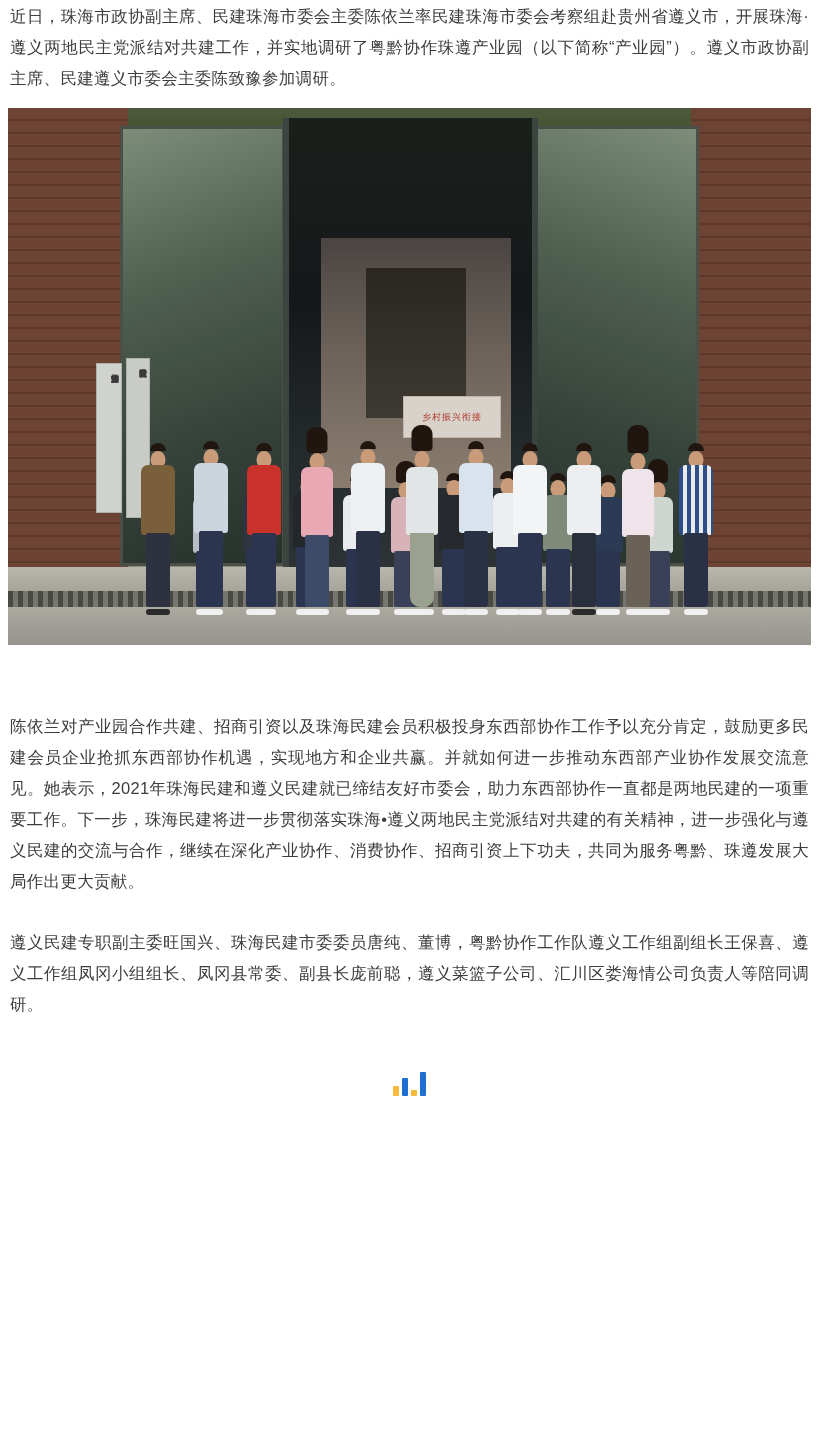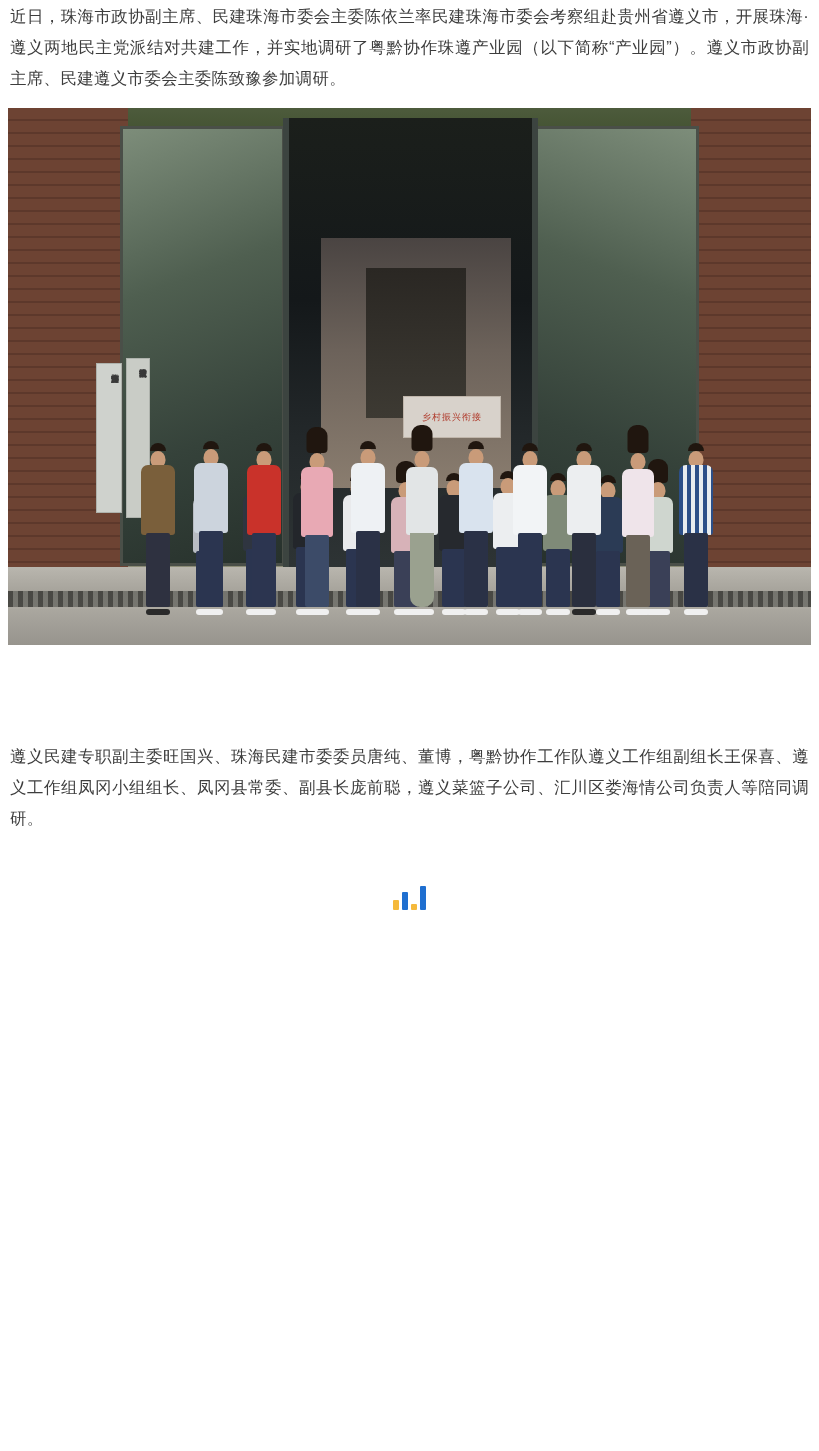--- a/index.html
+++ b/index.html
@@ -379,20 +379,21 @@
             <div class="legs" style="bottom:8px;height:74px;background:#2a3146;"></div>
             <div class="shoes" style="bottom:0;"></div>
           </div>
       </div>
     </div>
   </div>
 
   <div class="gap-large"></div>
 
   <div class="gap-mid"></div>
+  <p class="para">陈依兰对产业园合作共建、招商引资以及珠海民建会员积极投身东西部协作工作予以充分肯定，鼓励更多民建会员企业抢抓东西部协作机遇，实现地方和企业共赢。并就如何进一步推动东西部产业协作发展交流意见。她表示，2021年珠海民建和遵义民建就已缔结友好市委会，助力东西部协作一直都是两地民建的一项重要工作。下一步，珠海民建将进一步贯彻落实珠海•遵义两地民主党派结对共建的有关精神，进一步强化与遵义民建的交流与合作，继续在深化产业协作、消费协作、招商引资上下功夫，共同为服务粤黔、珠遵发展大局作出更大贡献。</p>
 
   <div class="gap-mid"></div>
   <p class="para">遵义民建专职副主委旺国兴、珠海民建市委委员唐纯、董博，粤黔协作工作队遵义工作组副组长王保喜、遵义工作组凤冈小组组长、凤冈县常委、副县长庞前聪，遵义菜篮子公司、汇川区娄海情公司负责人等陪同调研。</p>
 
   <div class="logo-mark">
     <div class="bar" style="background: rgb(245, 185, 59); height: 10px;"></div>
     <div class="bar" style="background: rgb(31, 111, 208); height: 18px;"></div>
     <div class="bar" style="background: rgb(245, 185, 59); height: 6px;"></div>
     <div class="bar" style="background: rgb(31, 111, 208); height: 24px;"></div>
   </div>

